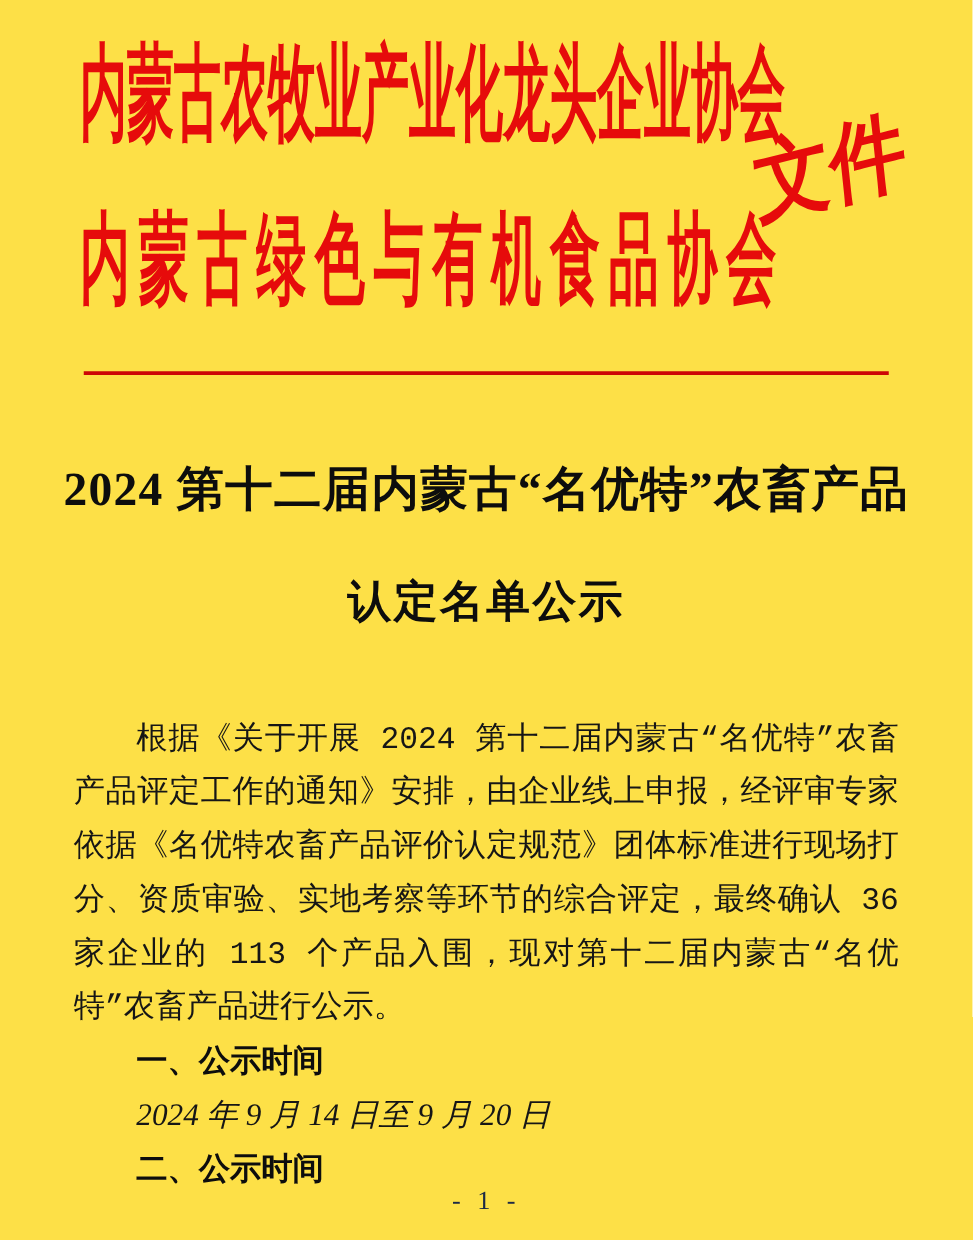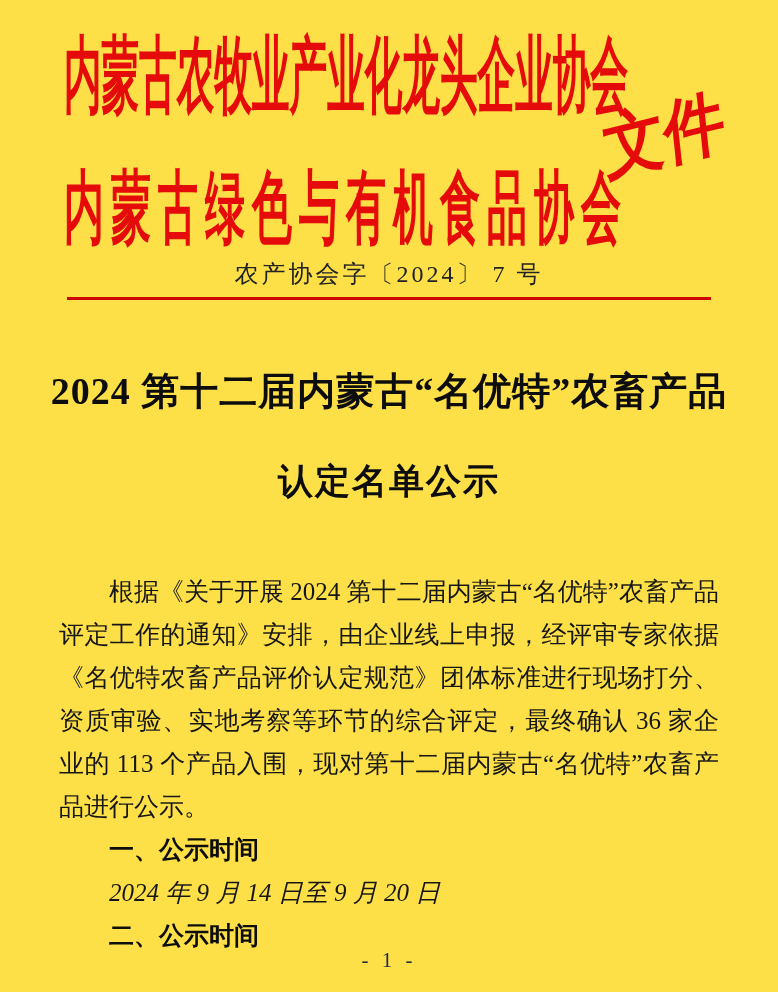--- a/index.html
+++ b/index.html
@@ -100,20 +100,21 @@
     left: 59px; top: 570px;
     width: 660px;
     font-size: 25px;
     line-height: 43px;
     color: #161616;
   }
   .para {
     text-indent: 2em;
     text-align: justify;
     text-justify: inter-ideograph;
+    font-family: Liberation Mono, monospace;
   }
   .heading {
     text-indent: 2em;
     font-weight: bold;
     color: #0d0d0d;
   }
   .plain {
     text-indent: 2em;
     font-style: italic;
   }
@@ -136,21 +137,20 @@
   <div class="org1-wrap">
     <span class="org1">内蒙古农牧业产业化龙头企业协会</span>
   </div>
 
   <div class="org2-wrap">
     <span class="org2">内蒙古绿色与有机食品协会</span>
   </div>
 
   <div class="docword">文件</div>
 
-  <div class="docnum">农产协会字〔2024〕 7 号</div>
 
   <div class="rule"></div>
 
   <div class="title1">2024 第十二届内蒙古“名优特”农畜产品</div>
 
   <div class="title2">认定名单公示</div>
 
   <div class="bodyblock">
     <p class="para">根据《关于开展 2024 第十二届内蒙古“名优特”农畜产品评定工作的通知》安排，由企业线上申报，经评审专家依据《名优特农畜产品评价认定规范》团体标准进行现场打分、资质审验、实地考察等环节的综合评定，最终确认 36 家企业的 113 个产品入围，现对第十二届内蒙古“名优特”农畜产品进行公示。</p>
     <p class="heading">一、公示时间</p>

